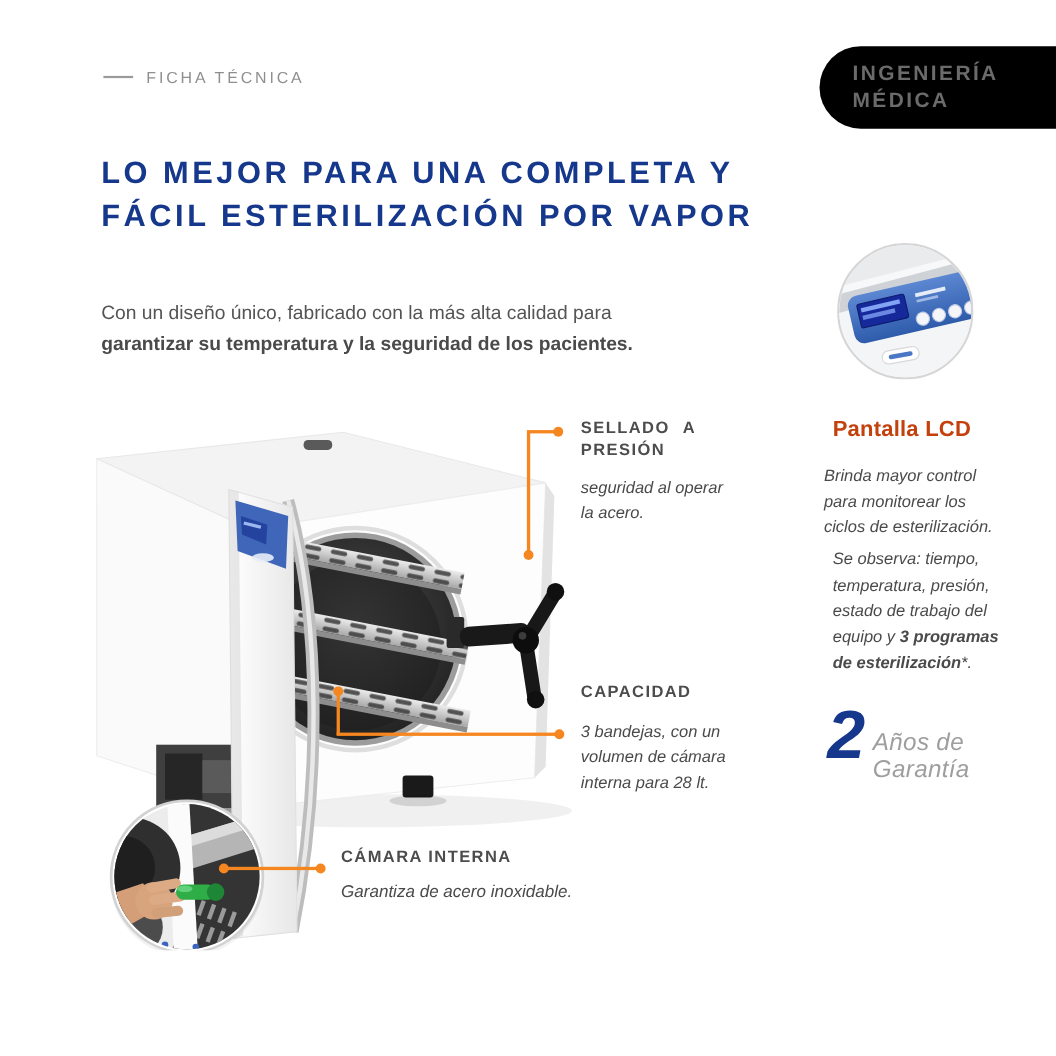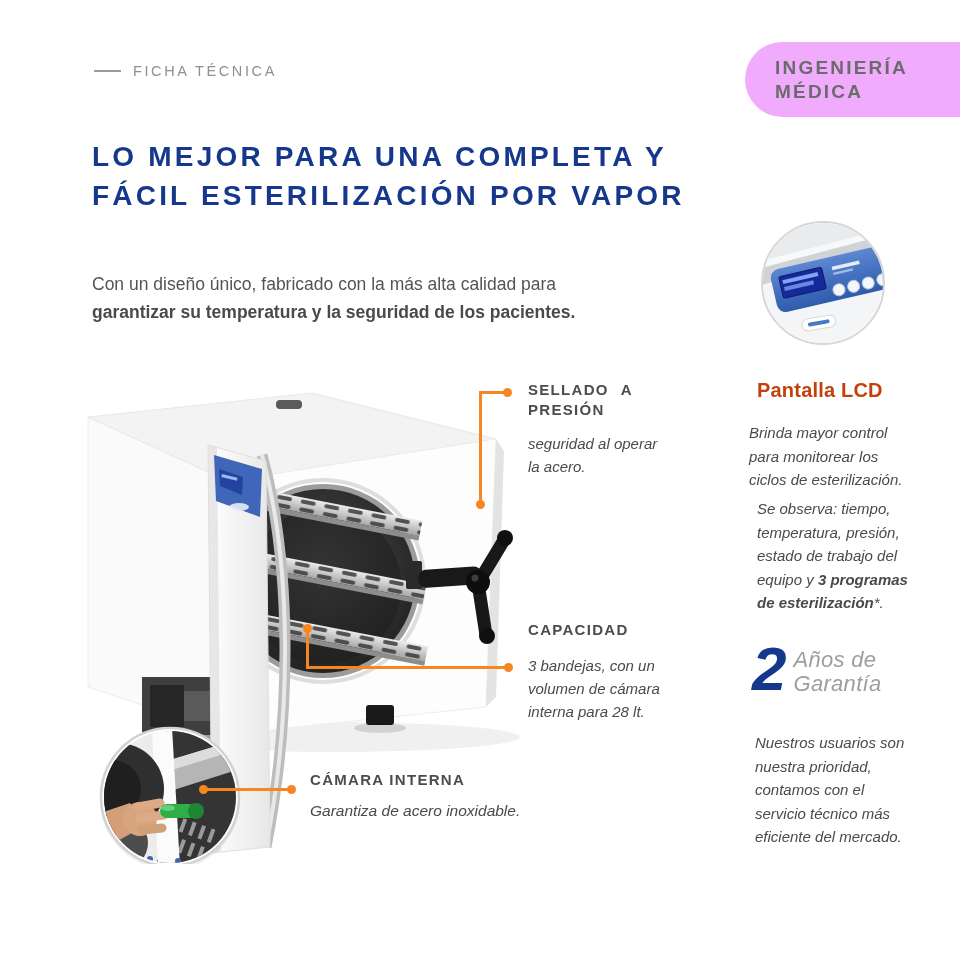--- a/index.html
+++ b/index.html
@@ -3,42 +3,42 @@
 <meta charset="utf-8">
 <style>
   html,body{margin:0;padding:0;background:#fff;}
   .page{position:relative;width:960px;height:864px;background:#ffffff;overflow:hidden;
         font-family:"Liberation Sans",sans-serif;color:#4c4c4c;}
   .abs{position:absolute;}
 
   
   .tag{left:94px;top:63px;font-size:14.5px;letter-spacing:2.6px;color:#8f8f8f;font-weight:500;}
   .tag .dash{display:inline-block;width:27px;height:2px;background:#9a9a9a;margin-right:12px;vertical-align:4px;}
-  .badge{left:745px;top:42px;width:215px;height:75px;background:#f0abfc;border-radius:38px 0 0 38px;
+  .badge{left:745px;top:42px;width:215px;height:75px;background:#000000;border-radius:38px 0 0 38px;
          box-sizing:border-box;padding:14px 0 0 30px;}
   .badge div{font-size:19px;font-weight:bold;color:#6b6b6b;letter-spacing:2.2px;line-height:24px;}
 
   .title{left:92px;top:137px;font-size:28px;font-weight:bold;color:#16388c;letter-spacing:3.2px;line-height:39px;}
   .intro{left:92px;top:246px;font-size:17.5px;color:#545454;line-height:28px;margin-top:24px;}
   .intro .b{font-weight:bold;color:#4a4a4a;}
 
   
   .co-h{font-size:15px;font-weight:bold;color:#4c4c4c;letter-spacing:1.3px;line-height:19.5px;}
   .co-d{font-size:15px;font-style:italic;color:#4a4a4a;line-height:23px;}
   .ws{word-spacing:7px;}
   .dot{position:absolute;width:9px;height:9px;border-radius:50%;background:#f6861f;}
   .oline{position:absolute;background:#f6861f;}
 
   
   .lcd-title{left:757px;top:379px;font-size:20px;font-weight:bold;color:#c2410c;letter-spacing:.2px;}
   .rp{font-size:15px;font-style:italic;color:#4a4a4a;line-height:23.5px;}
   .rp .b{font-weight:bold;}
   .warranty{left:752px;top:641px;display:flex;}
   .w-num{font-size:62px;line-height:56px;font-weight:bold;font-style:italic;color:#16388c;}
-  .w-lbl{margin-left:7px;margin-top:7px;font-size:22px;font-style:italic;color:#9e9e9e;line-height:24px;letter-spacing:.3px;}
+  .w-lbl{margin-left:7px;margin-top:22px;font-size:22px;font-style:italic;color:#9e9e9e;line-height:24px;letter-spacing:.3px;}
 
   
   .pnum{left:46px;top:883px;font-size:20px;font-weight:bold;color:#16388c;}
   .frule{left:76px;top:900px;width:884px;height:4.5px;background:#16388c;}
 </style>
 </head>
 <body>
 
 <div class="page">
 
@@ -264,24 +264,17 @@
   </div>
 
   <div class="abs warranty">
     <div class="w-num">2</div>
     <div class="w-lbl">
       <div>Años de</div>
       <div>Garantía</div>
     </div>
   </div>
 
-  <div class="abs rp" style="left:755px;top:731px;width:185px;">
-    <div>Nuestros usuarios son</div>
-    <div>nuestra prioridad,</div>
-    <div>contamos con el</div>
-    <div>servicio técnico más</div>
-    <div>eficiente del mercado.</div>
-  </div>
 
   <div class="abs pnum">1</div>
   <div class="abs frule"></div>
 
 </div>
 
 </body></html>

